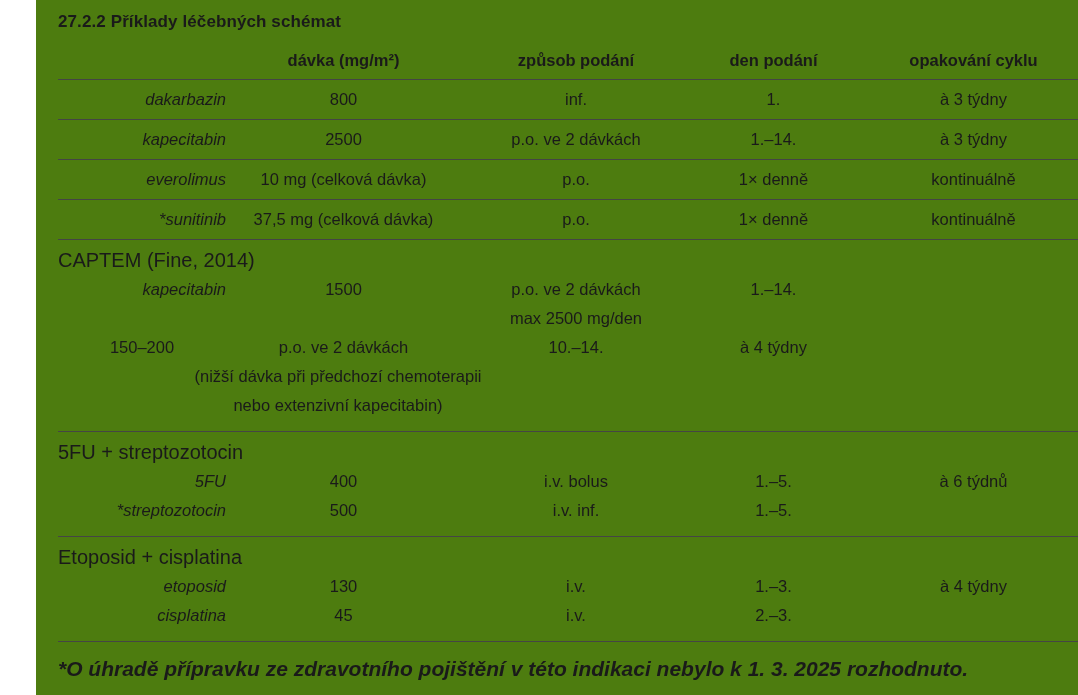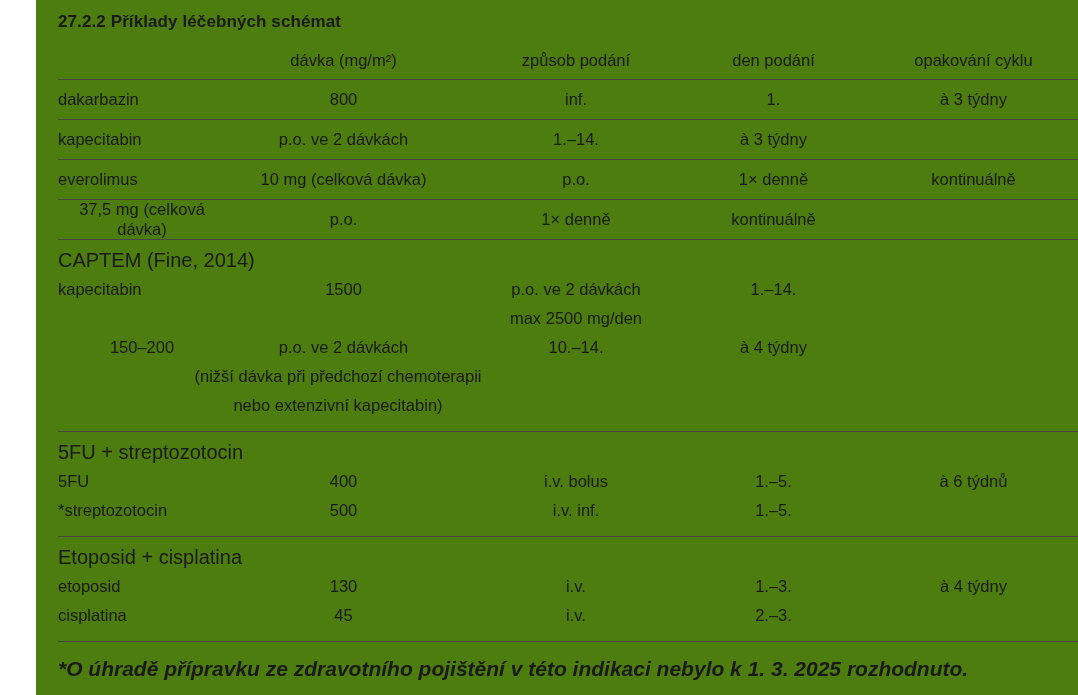--- a/index.html
+++ b/index.html
@@ -26,27 +26,27 @@
   }
   .table {
     width: 1033px;
   }
   .row {
     display: grid;
     grid-template-columns: 168px 235px 230px 165px 235px;
     align-items: center;
   }
   .c { font-size: 16.5px; line-height: 1.2; }
-  .c1 { text-align: left; }
+  .c1 { text-align: right; font-style: italic; }
   .c2, .c3, .c4, .c5 { text-align: center; }
   .header-row {
     height: 37px;
     border-bottom: 1.5px solid #454545;
   }
-  .header-row .c { font-weight: normal; }
+  .header-row .c { font-weight: bold; }
   .body-row {
     height: 39px;
     border-bottom: 1.5px solid #454545;
   }
   .group {
     padding: 6px 0 11px 0;
     border-bottom: 1.5px solid #454545;
   }
   .line {
     display: grid;
@@ -93,32 +93,34 @@
     <section>
       <div class="row body-row">
         <div class="c c1">dakarbazin</div>
         <div class="c c2">800</div>
         <div class="c c3">inf.</div>
         <div class="c c4">1.</div>
         <div class="c c5">à 3 týdny</div>
       </div>
       <div class="row body-row">
         <div class="c c1">kapecitabin</div>
+        <div class="c c2">2500</div>
         <div class="c c3">p.o. ve 2 dávkách</div>
         <div class="c c4">1.–14.</div>
         <div class="c c5">à 3 týdny</div>
       </div>
       <div class="row body-row">
         <div class="c c1">everolimus</div>
         <div class="c c2">10 mg (celková dávka)</div>
         <div class="c c3">p.o.</div>
         <div class="c c4">1× denně</div>
         <div class="c c5">kontinuálně</div>
       </div>
       <div class="row body-row">
+        <div class="c c1">*sunitinib</div>
         <div class="c c2">37,5 mg (celková dávka)</div>
         <div class="c c3">p.o.</div>
         <div class="c c4">1× denně</div>
         <div class="c c5">kontinuálně</div>
       </div>
     </section>
 
     <section class="group">
       <div class="group-title">CAPTEM (Fine, 2014)</div>
       <div class="line">

